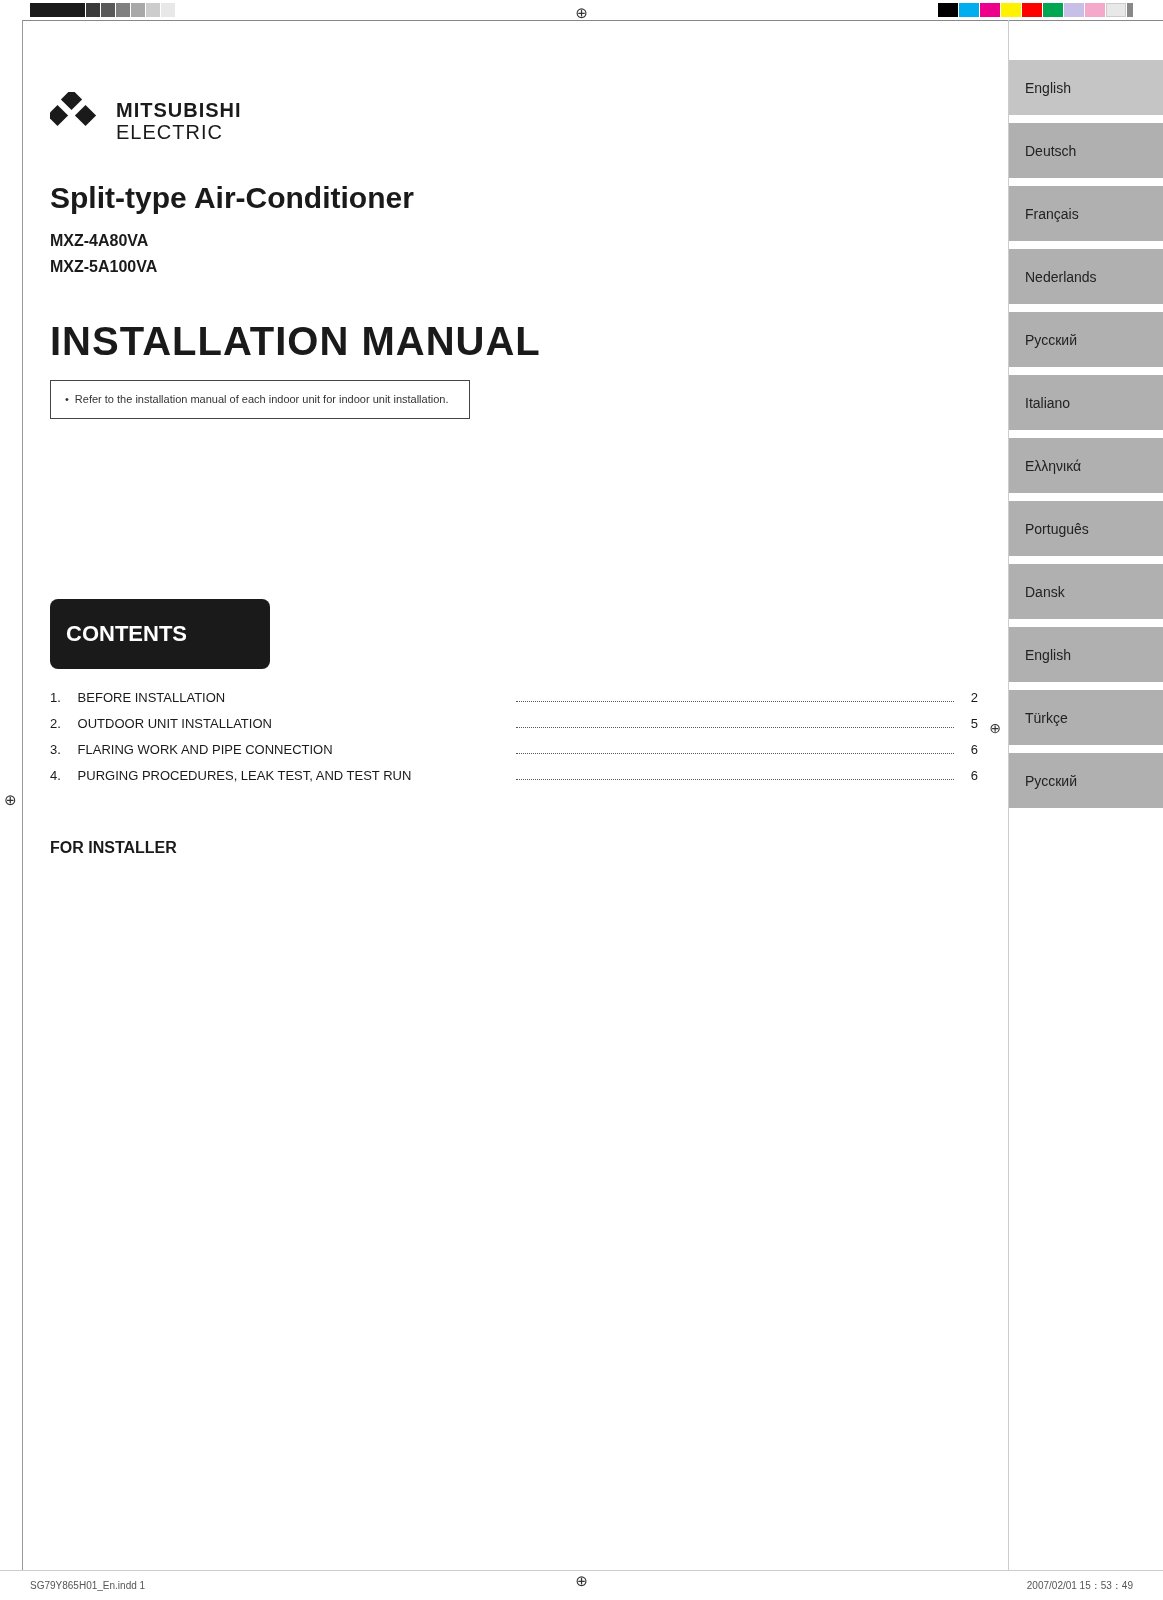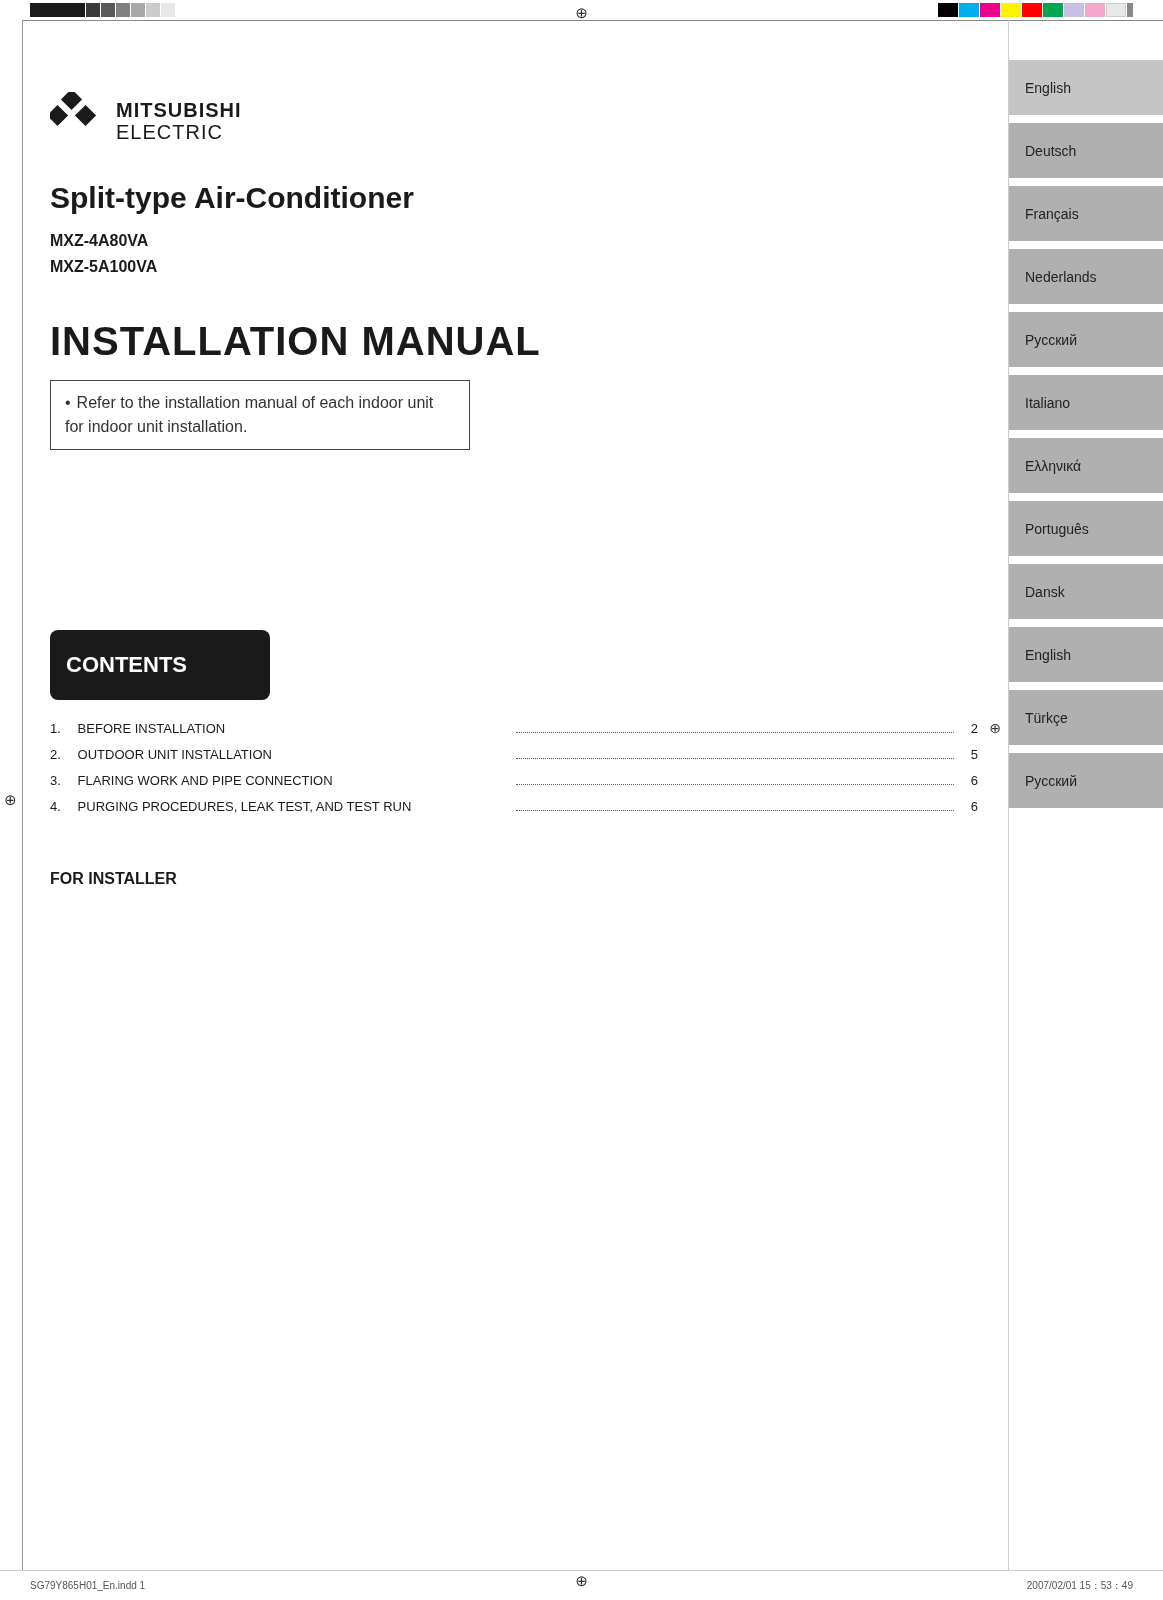--- a/index.html
+++ b/index.html
@@ -135,21 +135,21 @@
       font-weight: 900;
       color: #1a1a1a;
       margin-bottom: 16px;
       letter-spacing: 1px;
     }
 
     
     .note-box {
       border: 1px solid #444;
       padding: 10px 14px;
-      font-size: 16px;
+      font-size: 11px;
       color: #333;
       line-height: 1.5;
       max-width: 420px;
       margin-bottom: 50px;
     }
 
     .note-box .bullet {
       margin-right: 6px;
     }
 

